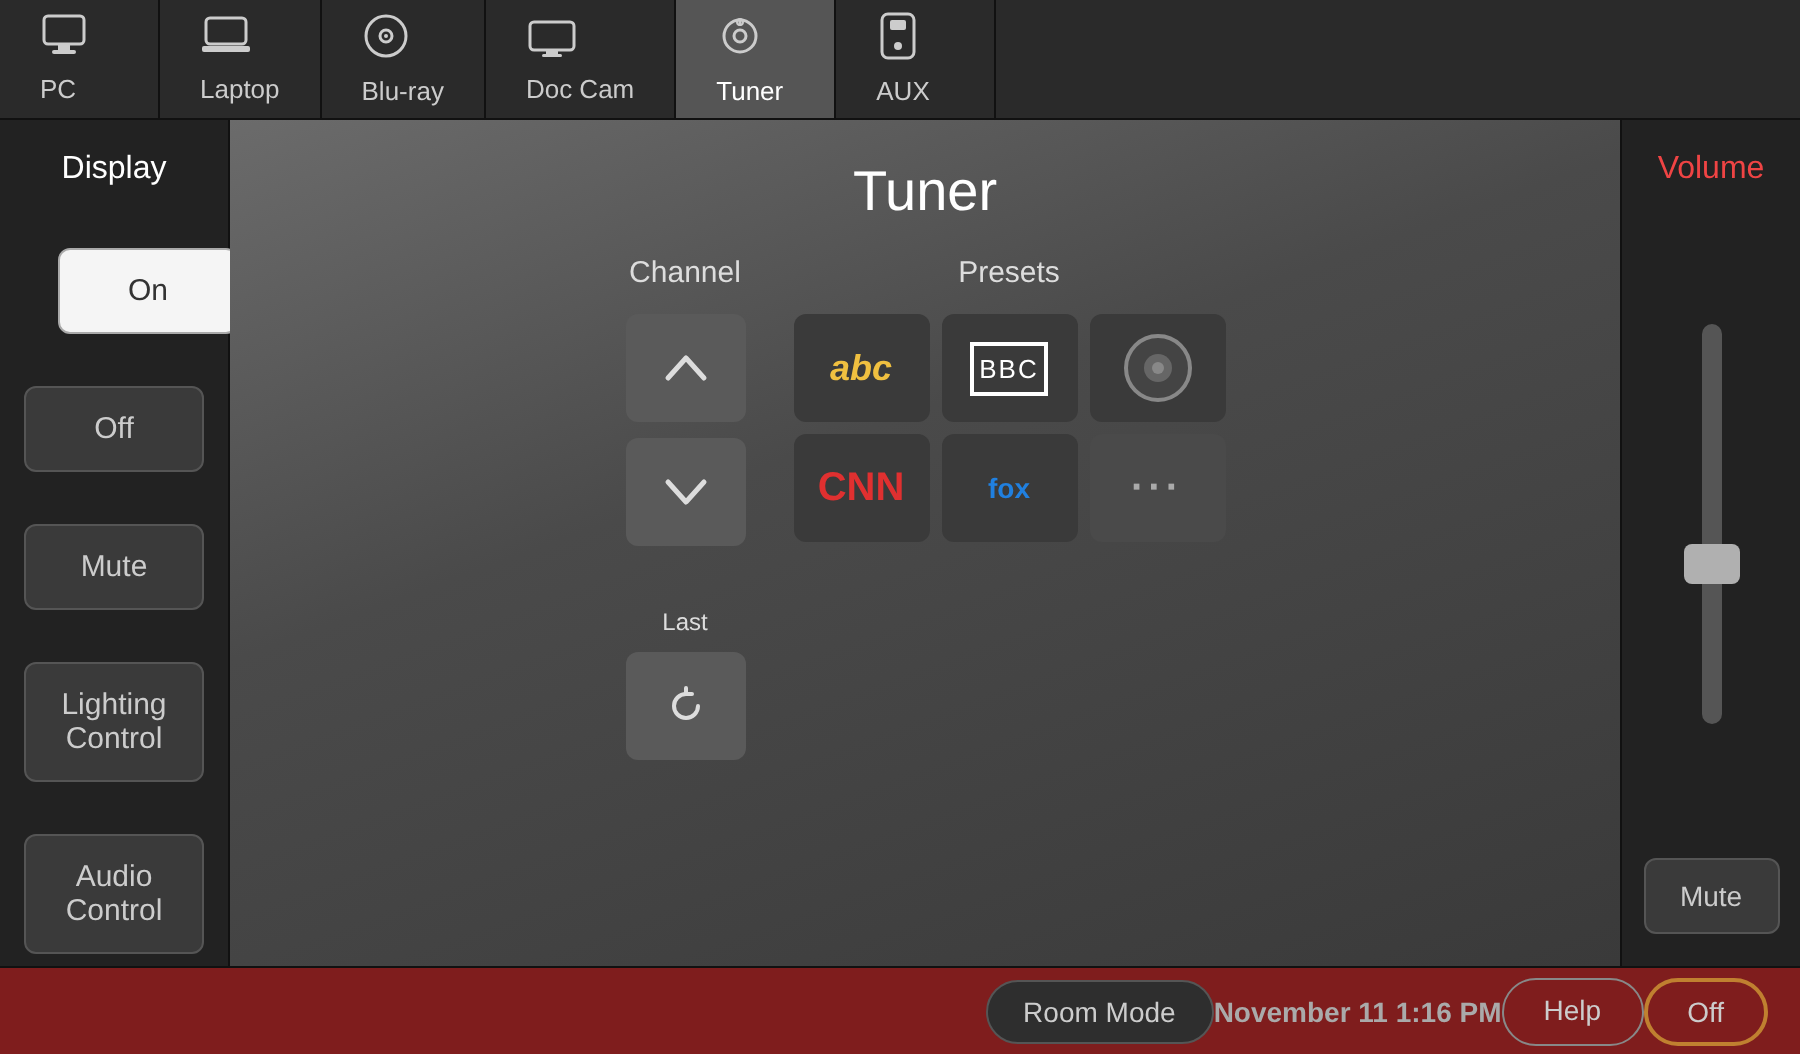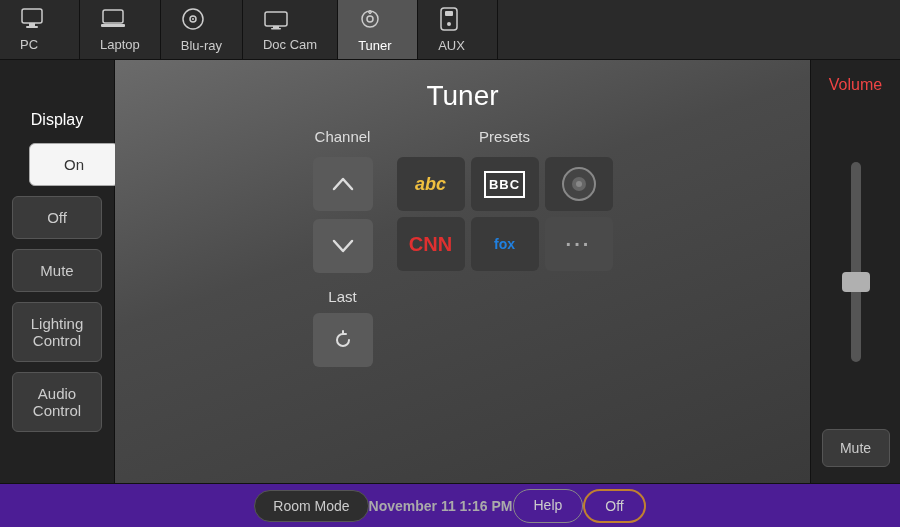--- a/index.html
+++ b/index.html
@@ -48,23 +48,22 @@
     }
 
     
     .left-sidebar {
       width: 115px;
       background: #222;
       display: flex;
       flex-direction: column;
       align-items: center;
       padding: 16px 10px;
-      gap: 10px;
+      gap: 26px;
       border-right: 1px solid #111;
-      justify-content: center;
     }
     .sidebar-title {
       color: #fff;
       font-size: 16px;
       font-weight: 300;
       margin-bottom: 4px;
     }
     .sidebar-btn {
       width: 90px;
       padding: 12px 0;
@@ -169,22 +168,22 @@
       color: #ddd;
       font-size: 20px;
       display: flex;
       align-items: center;
       justify-content: center;
       cursor: pointer;
       border: none;
     }
     .last-label {
       color: #ddd;
-      font-size: 15px;
-      margin-top: 7px;
+      font-size: 12px;
+      margin-top: 23px;
     }
 
     
     .presets-area {
       display: flex;
       flex-direction: column;
       align-items: center;
       gap: 8px;
     }
     .presets-label {
@@ -222,21 +221,21 @@
       color: #f0c040;
       font-style: italic;
     }
 
     
     .preset-bbc {
       background: #3a3a3a;
     }
     .bbc-text {
       font-size: 13px;
-      font-weight: bold;
+      font-weight: normal;
       color: #fff;
       letter-spacing: 1px;
       border: 2px solid #fff;
       padding: 4px 3px;
     }
 
     
     .preset-cbs {
       background: #3a3a3a;
     }
@@ -318,24 +317,24 @@
       color: #ccc;
       font-size: 14px;
       text-align: center;
       cursor: pointer;
       border: 1px solid #555;
     }
 
     
     .bottom-bar {
       height: 44px;
-      background: #4c1d95;
-      display: flex;
-      align-items: center;
-      justify-content: center;
+      background: #7f1d1d;
+      display: flex;
+      align-items: center;
+      justify-content: flex-end;
       padding: 0 16px;
       border-top: 1px solid #111;
     }
     .room-mode-btn {
       padding: 7px 18px;
       border-radius: 20px;
       background: #2e2e2e;
       color: #ccc;
       font-size: 14px;
       cursor: pointer;

